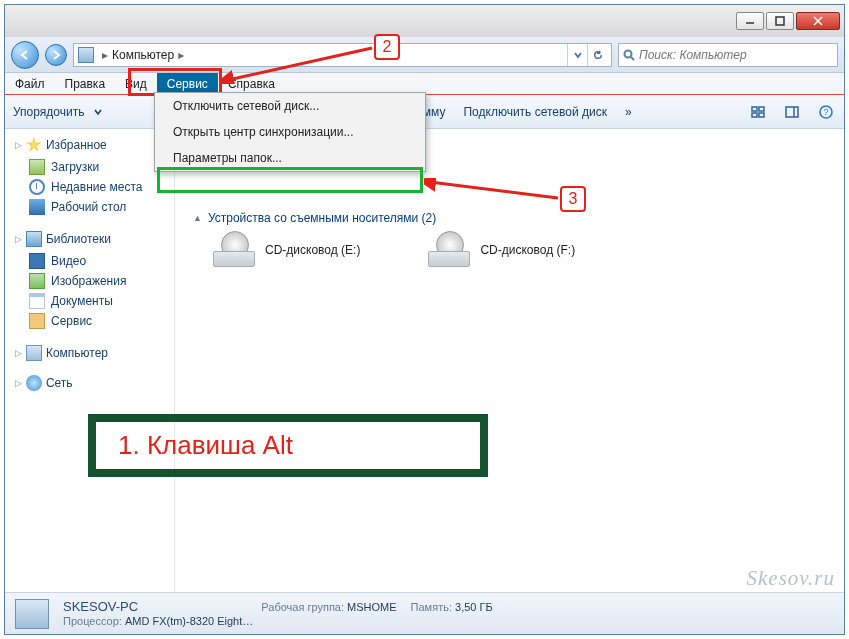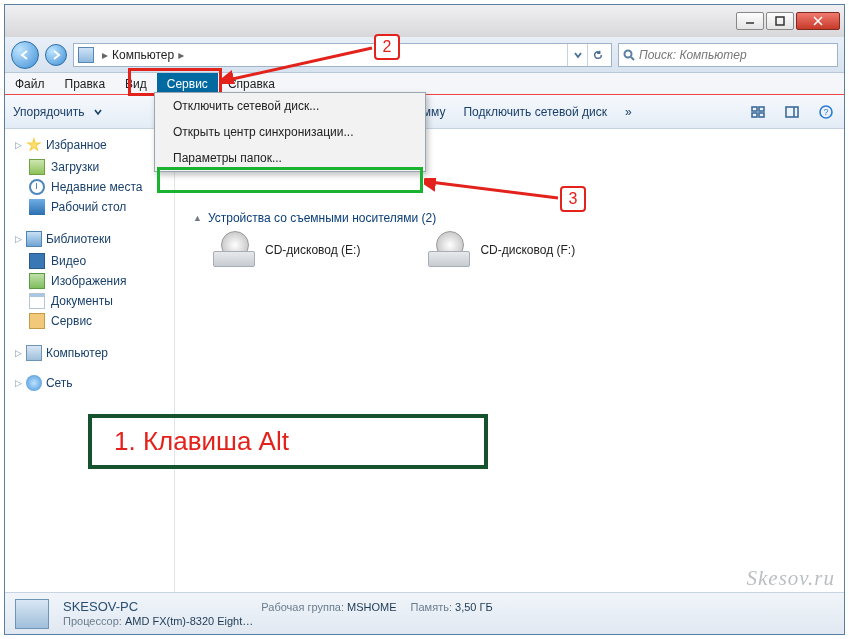--- a/index.html
+++ b/index.html
@@ -83,21 +83,21 @@
   .status { position:absolute; left:0; right:0; bottom:0; height:42px; background:linear-gradient(#f1f5fa,#e0e8f1); border-top:1px solid #c6d3e0; display:flex; align-items:center; padding:0 10px; font-size:11px; color:#3d5a76; gap:14px;}
   .status .thumb{width:34px;height:30px;background:linear-gradient(#d9e7f4,#9fbfda);border:1px solid #6f95b6;}
   .status .col{display:flex;flex-direction:column;line-height:14px;}
   .status .k{color:#6a7c8d;}
   .status .v{color:#1d3a55;}
   .status .name{color:#294e72;font-size:13px;}
 
   
   .ann-num { position:absolute; width:26px; height:26px; border:2px solid #e2221b; border-radius:4px; background:#fff; color:#e2221b; font-size:16px; font-weight:400; display:flex; align-items:center; justify-content:center; z-index:40;}
   .arrow { position:absolute; z-index:39; }
-  .bigtext { position:absolute; border:4px solid #14532d; color:#e2221b; font-size:26px; padding:8px 22px; background:rgba(255,255,255,0); z-index:30;}
+  .bigtext { position:absolute; border:8px solid #14532d; color:#e2221b; font-size:26px; padding:8px 22px; background:rgba(255,255,255,0); z-index:30;}
   .watermark{position:absolute;right:14px;bottom:48px;font-size:21px;color:rgba(100,110,120,.45);font-family:Georgia,serif;letter-spacing:1px;font-style:italic;}
 </style>
 </head>
 <body>
 
 <div class="window">
 
   <div class="titlebar">
     <div class="spacer"></div>
     <div class="win-btns">

